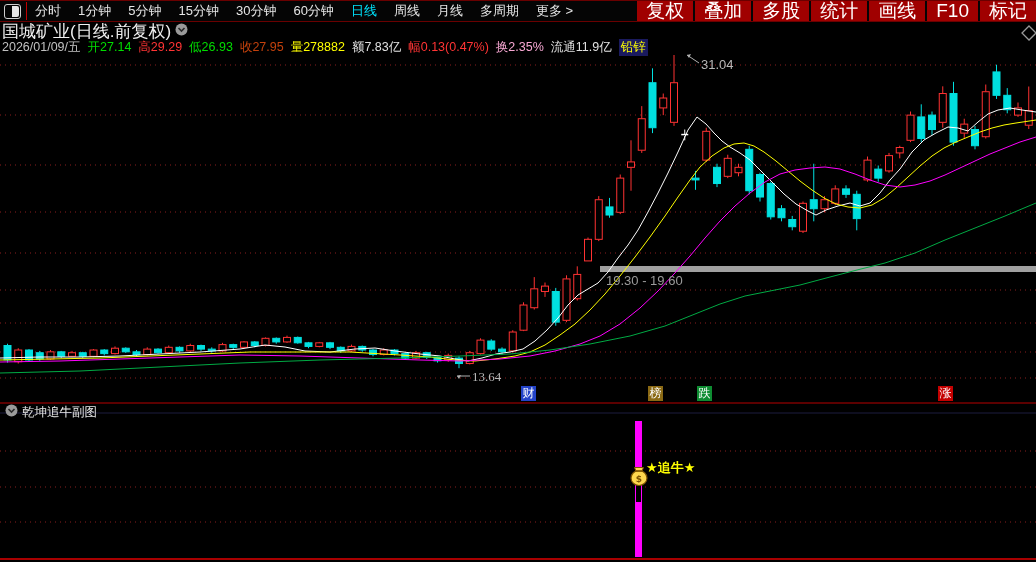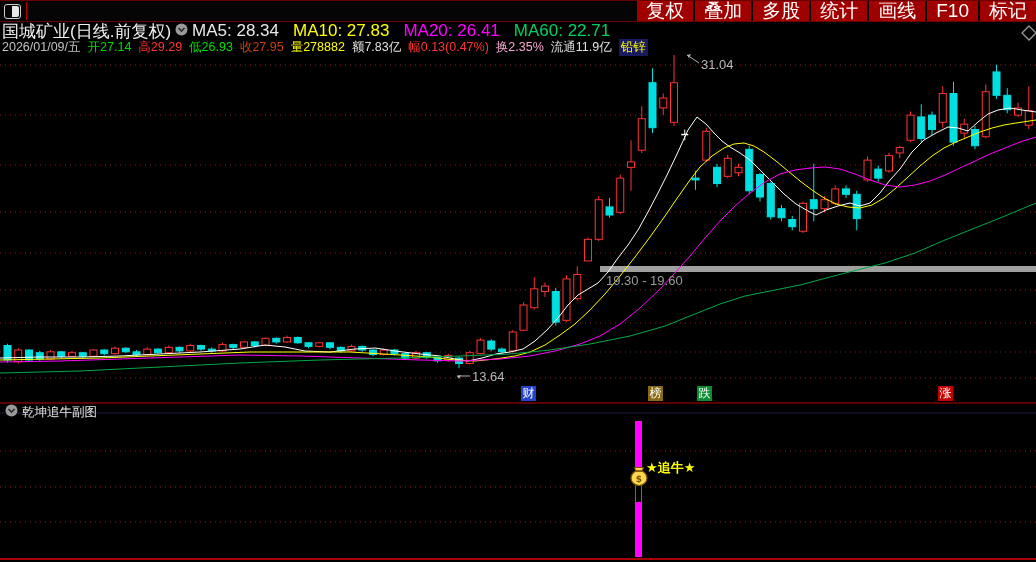--- a/index.html
+++ b/index.html
@@ -42,45 +42,52 @@
   .signal-label{position:absolute;color:#ffff00;font-size:13px;font-weight:bold;white-space:nowrap;}
 </style>
 </head>
 <body>
 
 <div class="menubar">
   <div class="win-icon">
       <div class="fillpart"></div>
     </div>
   <div class="menu-divider"></div>
+  <div class="menu-items">
+      <span class="menu-item">分时</span>
+      <span class="menu-item">1分钟</span>
+      <span class="menu-item">5分钟</span>
+      <span class="menu-item">15分钟</span>
+      <span class="menu-item">30分钟</span>
+      <span class="menu-item">60分钟</span>
+      <span class="menu-item active">日线</span>
+      <span class="menu-item">周线</span>
+      <span class="menu-item">月线</span>
+      <span class="menu-item">多周期</span>
+      <span class="menu-item">更多 &gt;</span>
+    </div>
   <div class="menu-right">
       <div class="rbtn">复权</div>
       <div class="rbtn">叠加</div>
       <div class="rbtn">多股</div>
       <div class="rbtn">统计</div>
       <div class="rbtn">画线</div>
       <div class="rbtn">F10</div>
       <div class="rbtn">标记</div>
     </div>
 </div>
 
 <div class="inforow1">
   <span class="stock-title">国城矿业(日线.前复权)</span>
   <span class="circle-icon">
     <svg width="13" height="13" viewBox="0 0 13 13">
         <circle cx="6.5" cy="6.5" r="6" fill="#9a9a9a"></circle>
         <path d="M3.5 5 L6.5 8 L9.5 5" stroke="#2a2a2a" stroke-width="1.6" fill="none"></path>
       </svg>
   </span>
-  <span class="ma-values">
-      <span style="color: rgb(232, 232, 232);">MA5: 28.34</span>
-      <span style="color: rgb(255, 255, 0);">MA10: 27.83</span>
-      <span style="color: rgb(255, 0, 255);">MA20: 26.41</span>
-      <span style="color: rgb(0, 208, 96);">MA60: 22.71</span>
-    </span>
 </div>
 
 <div class="inforow2">
     <span class="q-field" style="color: rgb(192, 192, 192);">2026/01/09/五</span>
     <span class="q-field" style="color: rgb(0, 221, 0);">开27.14</span>
     <span class="q-field" style="color: rgb(255, 52, 52);">高29.29</span>
     <span class="q-field" style="color: rgb(0, 221, 0);">低26.93</span>
     <span class="q-field" style="color: #c2410c;">收27.95</span>
     <span class="q-field" style="color: rgb(255, 255, 0);">量278882</span>
     <span class="q-field" style="color: rgb(224, 224, 224);">额7.83亿</span>
@@ -405,21 +412,21 @@
     <rect x="636" y="484" width="5" height="18" fill="#000"></rect>
     <g>
       <ellipse cx="639" cy="478" rx="8" ry="7.5" fill="#ffd84d" stroke="#7a5200" stroke-width="1.2"></ellipse>
       <path d="M636 471 L642 471 L643.5 467.5 L634.5 467.5 Z" fill="#ffd84d" stroke="#7a5200" stroke-width="1"></path>
       <line x1="635" y1="471" x2="643" y2="471" stroke="#7a5200" stroke-width="1.4"></line>
       <text x="639" y="481.5" text-anchor="middle" font-size="9" font-weight="bold" fill="#7a5200" font-family="&quot;DejaVu Sans&quot;,sans-serif">$</text>
     </g>
   </svg>
 
 <div class="price-label" style="left:701px;top:57px;">31.04</div>
-<div class="price-label" style="left:472px;top:369px;">13.64</div>
+<div class="price-label" style="left:472px;top:369px;font-family:Liberation Serif, serif;">13.64</div>
 <div class="gap-label" style="left:606px;top:273px;">19.30 - 19.60</div>
 
 <div id="tags-holder">
     <div class="event-tag" style="left: 521px; top: 386px; background: rgb(35, 67, 200);">财</div>
     <div class="event-tag" style="left: 648px; top: 386px; background: rgb(138, 105, 20);">榜</div>
     <div class="event-tag" style="left: 697px; top: 386px; background: rgb(14, 140, 50);">跌</div>
     <div class="event-tag" style="left: 938px; top: 386px; background: rgb(196, 0, 0);">涨</div>
   </div>
 
 <svg width="18" height="18" style="position:absolute;left:1020px;top:24px;">

